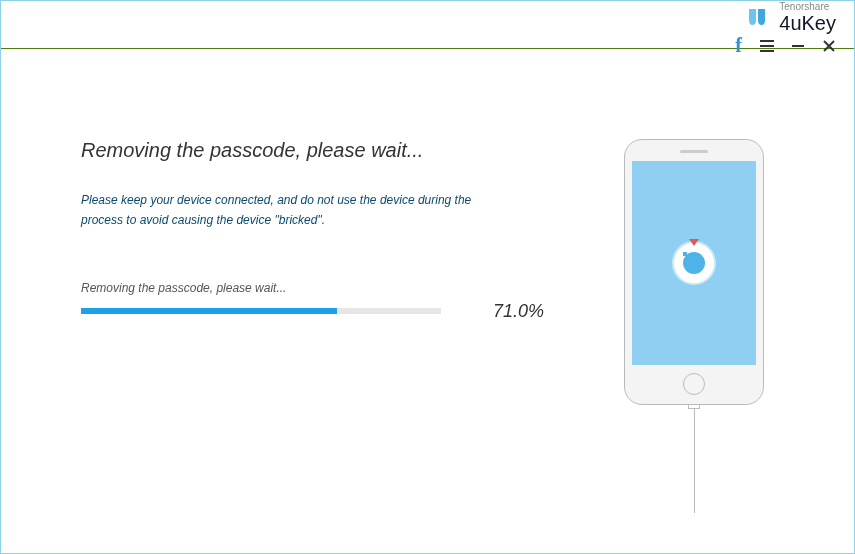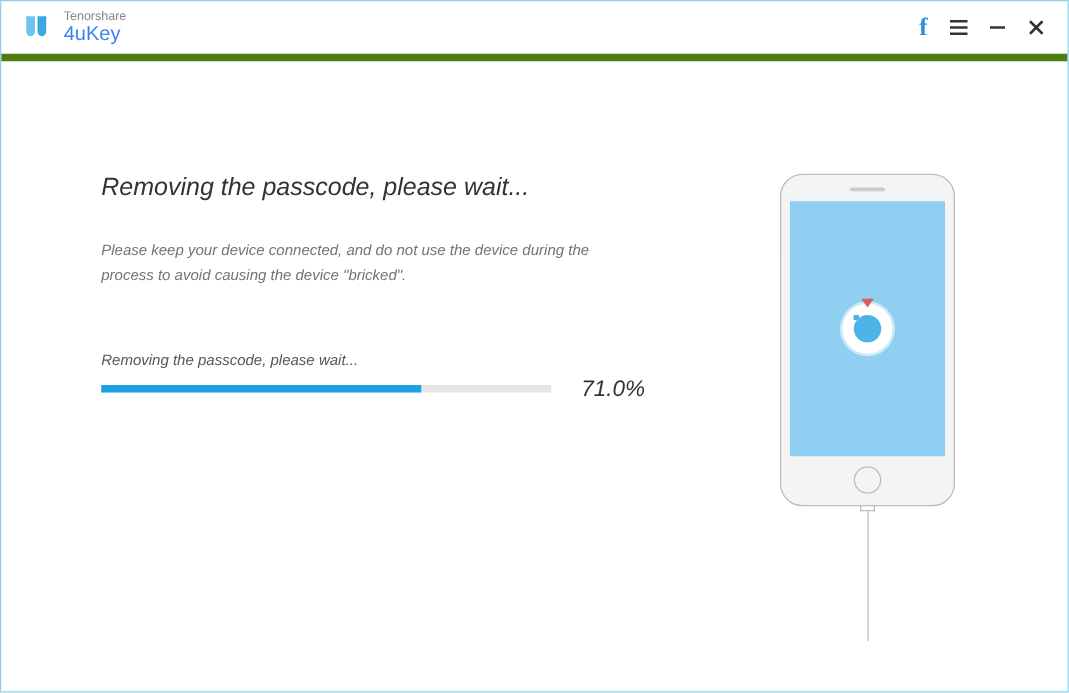--- a/index.html
+++ b/index.html
@@ -7,32 +7,33 @@
     font-family: "Segoe UI", Arial, sans-serif;
     background: #fff;
     width: 855px;
     height: 554px;
     overflow: hidden;
     border: 1px solid #8dd0e8;
   }
   .titlebar {
     height: 48px;
     display: flex;
-    align-items: center;
+    align-items: flex-end;
     padding: 0 18px 0 16px;
-    border-bottom: 6px solid #4d7c0f;
+    border-bottom: 1px solid #4d7c0f;
+    flex-direction: column;
   }
   .logo-wrap {
     display: flex;
     align-items: center;
     gap: 10px;
   }
   .brand-text { line-height: 1.1; }
   .brand-text .small { font-size: 10px; color: #888; }
-  .brand-text .big { font-size: 16px; color: #3b82f6; font-weight: 500; }
+  .brand-text .big { font-size: 20px; color: #0f172a; font-weight: 500; }
   .title-right {
     margin-left: auto;
     display: flex;
     align-items: center;
     gap: 18px;
   }
   .fb-icon { color: #2f8fd8; font-weight: bold; font-size: 20px; font-family: Georgia, serif; }
   .hamburger {
     width: 14px; height: 12px;
     display: flex; flex-direction: column; justify-content: space-between;
@@ -52,21 +53,21 @@
     padding-right: 30px;
   }
   .heading {
     font-size: 20px;
     color: #333;
     font-weight: 500;
     margin-bottom: 28px;
   }
   .desc {
     font-size: 12px;
-    color: #737373;
+    color: #0c4a6e;
     line-height: 1.7;
     max-width: 410px;
     margin-bottom: 50px;
   }
   .progress-label {
     font-size: 12px;
     color: #555;
     margin-bottom: 6px;
   }
   .progress-row {
@@ -79,20 +80,21 @@
     height: 6px;
     background: #e6e6e6;
   }
   .progress-fill {
     height: 100%;
     background: #1ea0e6;
   }
   .progress-pct {
     font-size: 18px;
     color: #333;
+    margin-left: 28px;
   }
   .eta {
     font-size: 12px;
     color: #666;
     margin-top: 18px;
   }
 
   .right {
     width: 200px;
     display: flex;

